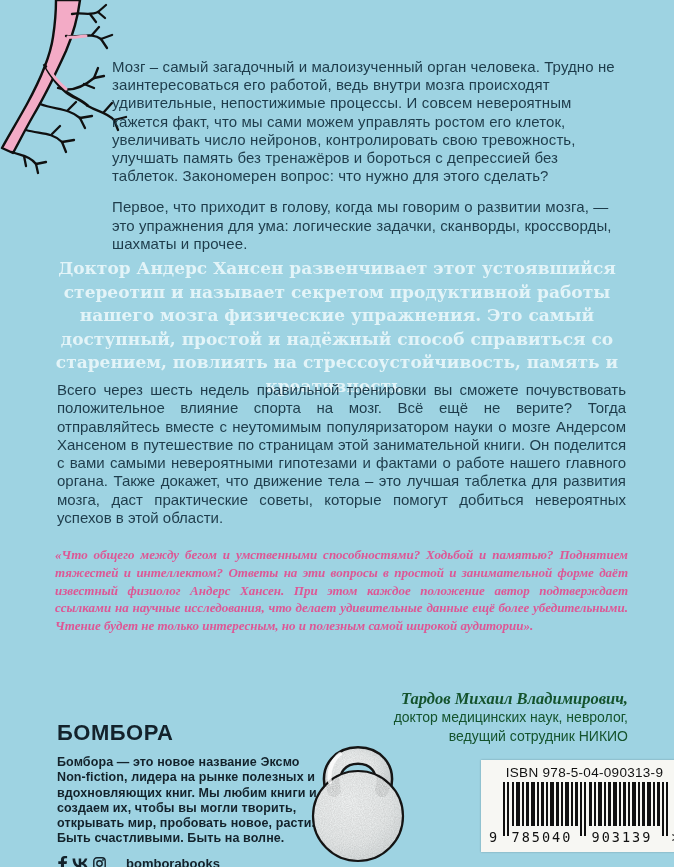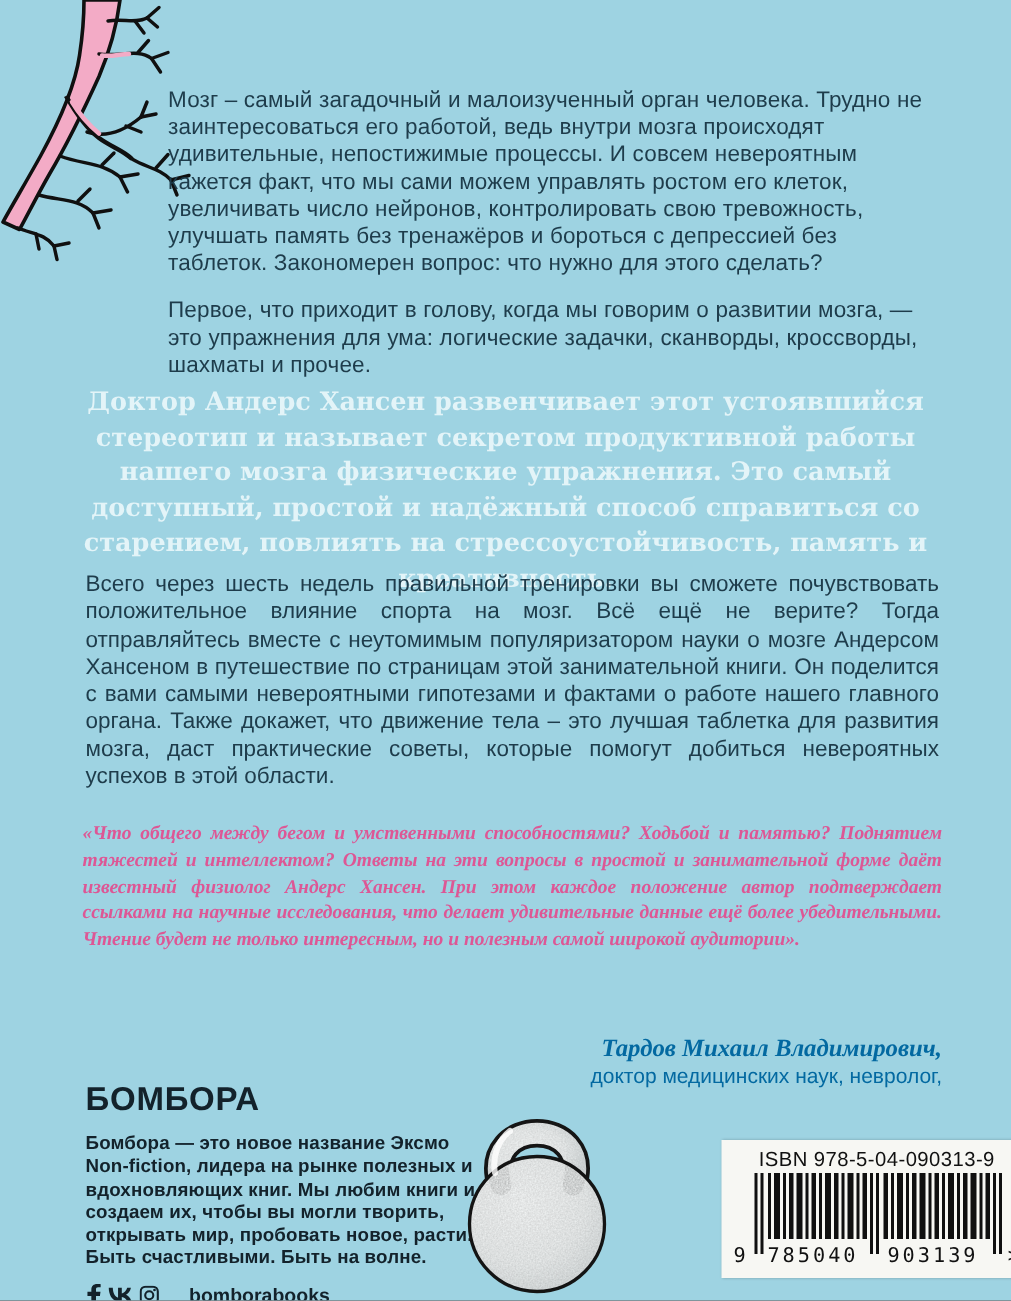--- a/index.html
+++ b/index.html
@@ -39,21 +39,21 @@
     position:absolute; top:546px; left:55px; right:46px;
     text-align:justify;
     font-family:"Liberation Serif", serif;
     font-style:italic; font-weight:bold;
     font-size:13px; line-height:17.8px;
     color:#dd5795;
   }
   .attribution {
     position:absolute; top:689px; right:46px; left:300px;
     text-align:right;
-    color:#0369a1;
+    color:#14532d;
   }
   .attribution .name {
     font-family:"Liberation Serif", serif;
     font-style:italic; font-weight:bold;
     font-size:16.5px; line-height:19px;
   }
   .attribution .role {
     font-size:14px; line-height:18.5px;
   }
   .publisher {
@@ -152,20 +152,21 @@
 
   <div class="highlight">Доктор Андерс Хансен развенчивает этот устоявшийся стереотип и называет секретом продуктивной работы нашего мозга физические упражнения. Это самый доступный, простой и надёжный способ справиться со старением, повлиять на стрессоустойчивость, память и креативность.</div>
 
   <div class="body-par">Всего через шесть недель правильной тренировки вы сможете почувствовать положительное влияние спорта на мозг.  Всё ещё не верите? Тогда отправляйтесь вместе с неутомимым популяризатором науки о мозге Андерсом Хансеном в путешествие по страницам этой занимательной книги. Он поделится с вами самыми невероятными гипотезами и фактами о работе нашего главного органа.  Также докажет, что движение тела – это лучшая таблетка для развития мозга, даст практические советы, которые помогут добиться невероятных успехов в этой области.</div>
 
   <div class="quote">«Что общего между бегом и умственными способностями? Ходьбой и памятью? Поднятием тяжестей и интеллектом? Ответы на эти вопросы в простой и занимательной форме даёт известный физиолог Андерс Хансен. При этом каждое положение автор подтверждает ссылками на научные исследования, что делает удивительные данные ещё более убедительными. Чтение будет не только интересным, но и полезным самой широкой аудитории».</div>
 
   <div class="attribution">
     <div class="name">Тардов Михаил Владимирович,</div>
     <div class="role">доктор медицинских наук, невролог,</div>
+    <div class="role">ведущий сотрудник НИКИО</div>
   </div>
 
   <div class="publisher">
     <div class="pub-name">БОМБОРА</div>
     <div class="pub-desc">Бомбора — это новое название Эксмо Non-fiction, лидера на рынке полезных и вдохновляющих книг. Мы любим книги и создаем их, чтобы вы могли творить, открывать мир, пробовать новое, расти. Быть счастливыми. Быть на волне.</div>
     <div class="social-row">
       <span class="icon">
         <svg width="11" height="14" viewBox="0 0 11 14">
             <path d="M7,14 L7,8 L9.6,8 L10,5.2 L7,5.2 L7,3.6 C7,2.8 7.3,2.2 8.4,2.2 L10.1,2.2 L10.1,0.1 C9.8,0.07 8.8,0 7.7,0 C5.4,0 3.9,1.4 3.9,3.9 L3.9,5.2 L1.3,5.2 L1.3,8 L3.9,8 L3.9,14 Z" fill="#13222b"></path>
           </svg>

